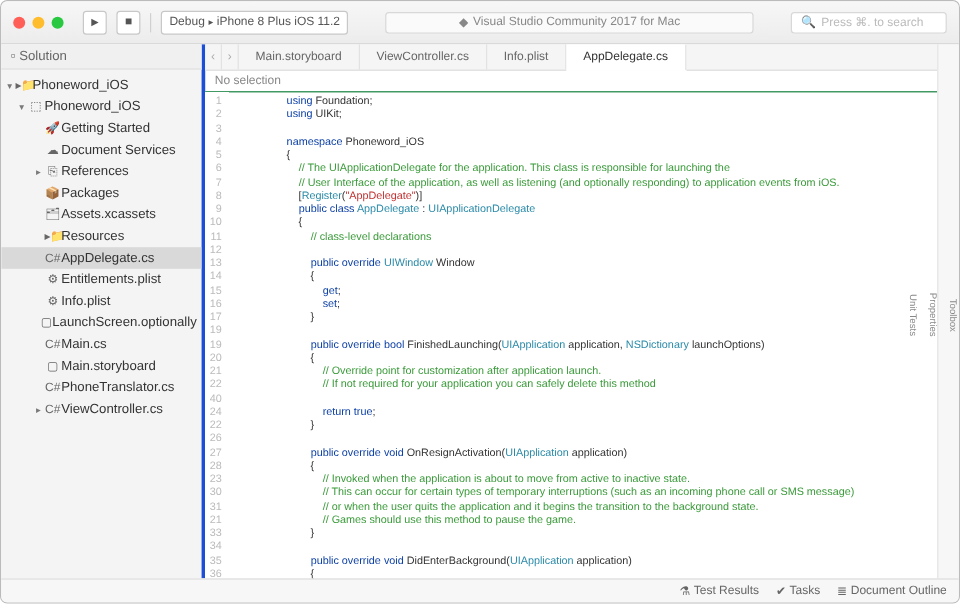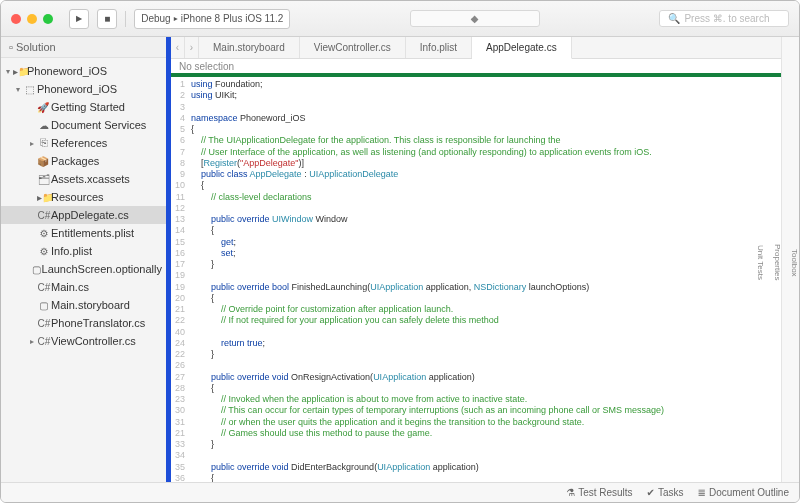--- a/index.html
+++ b/index.html
@@ -8,38 +8,38 @@
 .traffic { display: flex; gap: 6px; margin-right: 8px; }
 .traffic span { width: 10px; height: 10px; border-radius: 50%; display: block; }
 .tl-close { background: #ff5f57; } .tl-min { background: #ffbd2e; } .tl-max { background: #28c940; }
 .tb-btn { border: 1px solid #c8c8c8; border-radius: 3px; background: #fff; height: 20px; display: flex; align-items: center; padding: 0 6px; font-size: 10px; color: #555; gap: 3px; }
 .tb-sep { width: 1px; height: 16px; background: #d0d0d0; }
 .tb-center { flex: 1; display: flex; justify-content: center; }
 .tb-title-box { border: 1px solid #d8d8d8; border-radius: 3px; background: #fafafa; padding: 2px 60px; font-size: 10px; color: #888; display:flex; align-items:center; gap:4px;}
 .tb-search { border: 1px solid #d8d8d8; border-radius: 3px; background: #fff; padding: 2px 8px; font-size: 10px; color: #999; width: 130px; display:flex; align-items:center; gap:4px;}
 .tri { font-size: 8px; }
 .main { flex: 1; display: flex; min-height: 0; }
-.sidebar { width: 170px; border-right: 5px solid #1d4ed8; background: #f4f4f4; display: flex; flex-direction: column; font-size: 11px; }
+.sidebar { width: 170px; border-right: 3px solid #1d4ed8; background: #f4f4f4; display: flex; flex-direction: column; font-size: 11px; }
 .sidebar-header { padding: 4px 8px; color: #666; border-bottom: 1px solid #e0e0e0; background:#f0f0f0;}
 .tree { padding: 4px 0; overflow-y: auto; overflow-x: hidden; }
 .row { display: flex; align-items: center; height: 18px; padding-right: 4px; cursor: default; white-space: nowrap; color: #333; }
 .row .disc { width: 10px; font-size: 8px; color: #7a7a7a; text-align: center; }
 .row .ic { width: 14px; font-size: 10px; text-align: center; color: #666; }
 .row.selected { background: #d9d9d9; }
 .ind0 { padding-left: 2px; } .ind1 { padding-left: 12px; } .ind2 { padding-left: 26px; }
 .editor { flex: 1; display: flex; flex-direction: column; min-width: 0; }
 .tabs { display: flex; height: 22px; border-bottom: 1px solid #ddd; background: #f5f5f5; font-size: 10px; }
 .tab { padding: 0 14px; display: flex; align-items: center; color: #666; border-right: 1px solid #e2e2e2; gap:4px;}
 .tab.vsep { width: 14px; padding:0; justify-content:center; color:#aaa;}
 .tab.active { background: #fff; border-bottom: 1px solid #fff; margin-bottom: -1px; color: #333; }
-.breadcrumb { height: 18px; border-bottom: 4px solid #15803d; font-size: 10px; color: #888; padding: 0 8px; display: flex; align-items: center; }
+.breadcrumb { height: 18px; border-bottom: 1px solid #15803d; font-size: 10px; color: #888; padding: 0 8px; display: flex; align-items: center; }
 .code-wrap { flex: 1; display: flex; overflow: auto; font-family: Menlo, Consolas, monospace; font-size: 9px; line-height: 1.25; }
 .gutter { text-align: right; color: #bbb; padding: 2px 6px 2px 4px; user-select: none; background: #fff; }
 .gutter div { height: 11.25px; }
-.code { padding: 2px 4px 2px 0; white-space: pre; color: #333; }
+.code { padding: 2px 4px 2px 0; white-space: pre; color: #333; margin-left: 48px; }
 .code div { height: 11.25px; }
 .kw { color: #0a3ea4; } .str { color: #c03030; } .cm { color: #3a9a3a; } .typ { color: #2a8aa8; }
 .rightrail { width: 18px; border-left: 1px solid #e4e4e4; background: #f7f7f7; display:flex; flex-direction:column; align-items:center; padding-top:6px; gap:8px; font-size:8px; color:#888; writing-mode: vertical-rl; }
 .statusbar { height: 20px; border-top: 1px solid #ddd; background: #f7f7f7; display: flex; justify-content: flex-end; align-items: center; gap: 14px; padding: 0 10px; font-size: 10px; color: #666; }
 .status-item { display:flex; align-items:center; gap:3px;}
 </style>
 </head>
 <body>
 
 <div class="titlebar">
@@ -54,20 +54,21 @@
   <div class="tb-btn">■</div>
   <div class="tb-sep"></div>
   <div class="tb-btn">
     <span>Debug</span>
     <span class="tri">▸</span>
     <span>iPhone 8 Plus iOS 11.2</span>
   </div>
   <div class="tb-center">
     <div class="tb-title-box">
       <span>◆</span>
+      <span>Visual Studio Community 2017 for Mac</span>
     </div>
   </div>
   <div class="tb-search">
     <span>🔍</span>
     <span style="color:#bbb">Press ⌘. to search</span>
   </div>
 </div>
 
 <div class="main">
 

